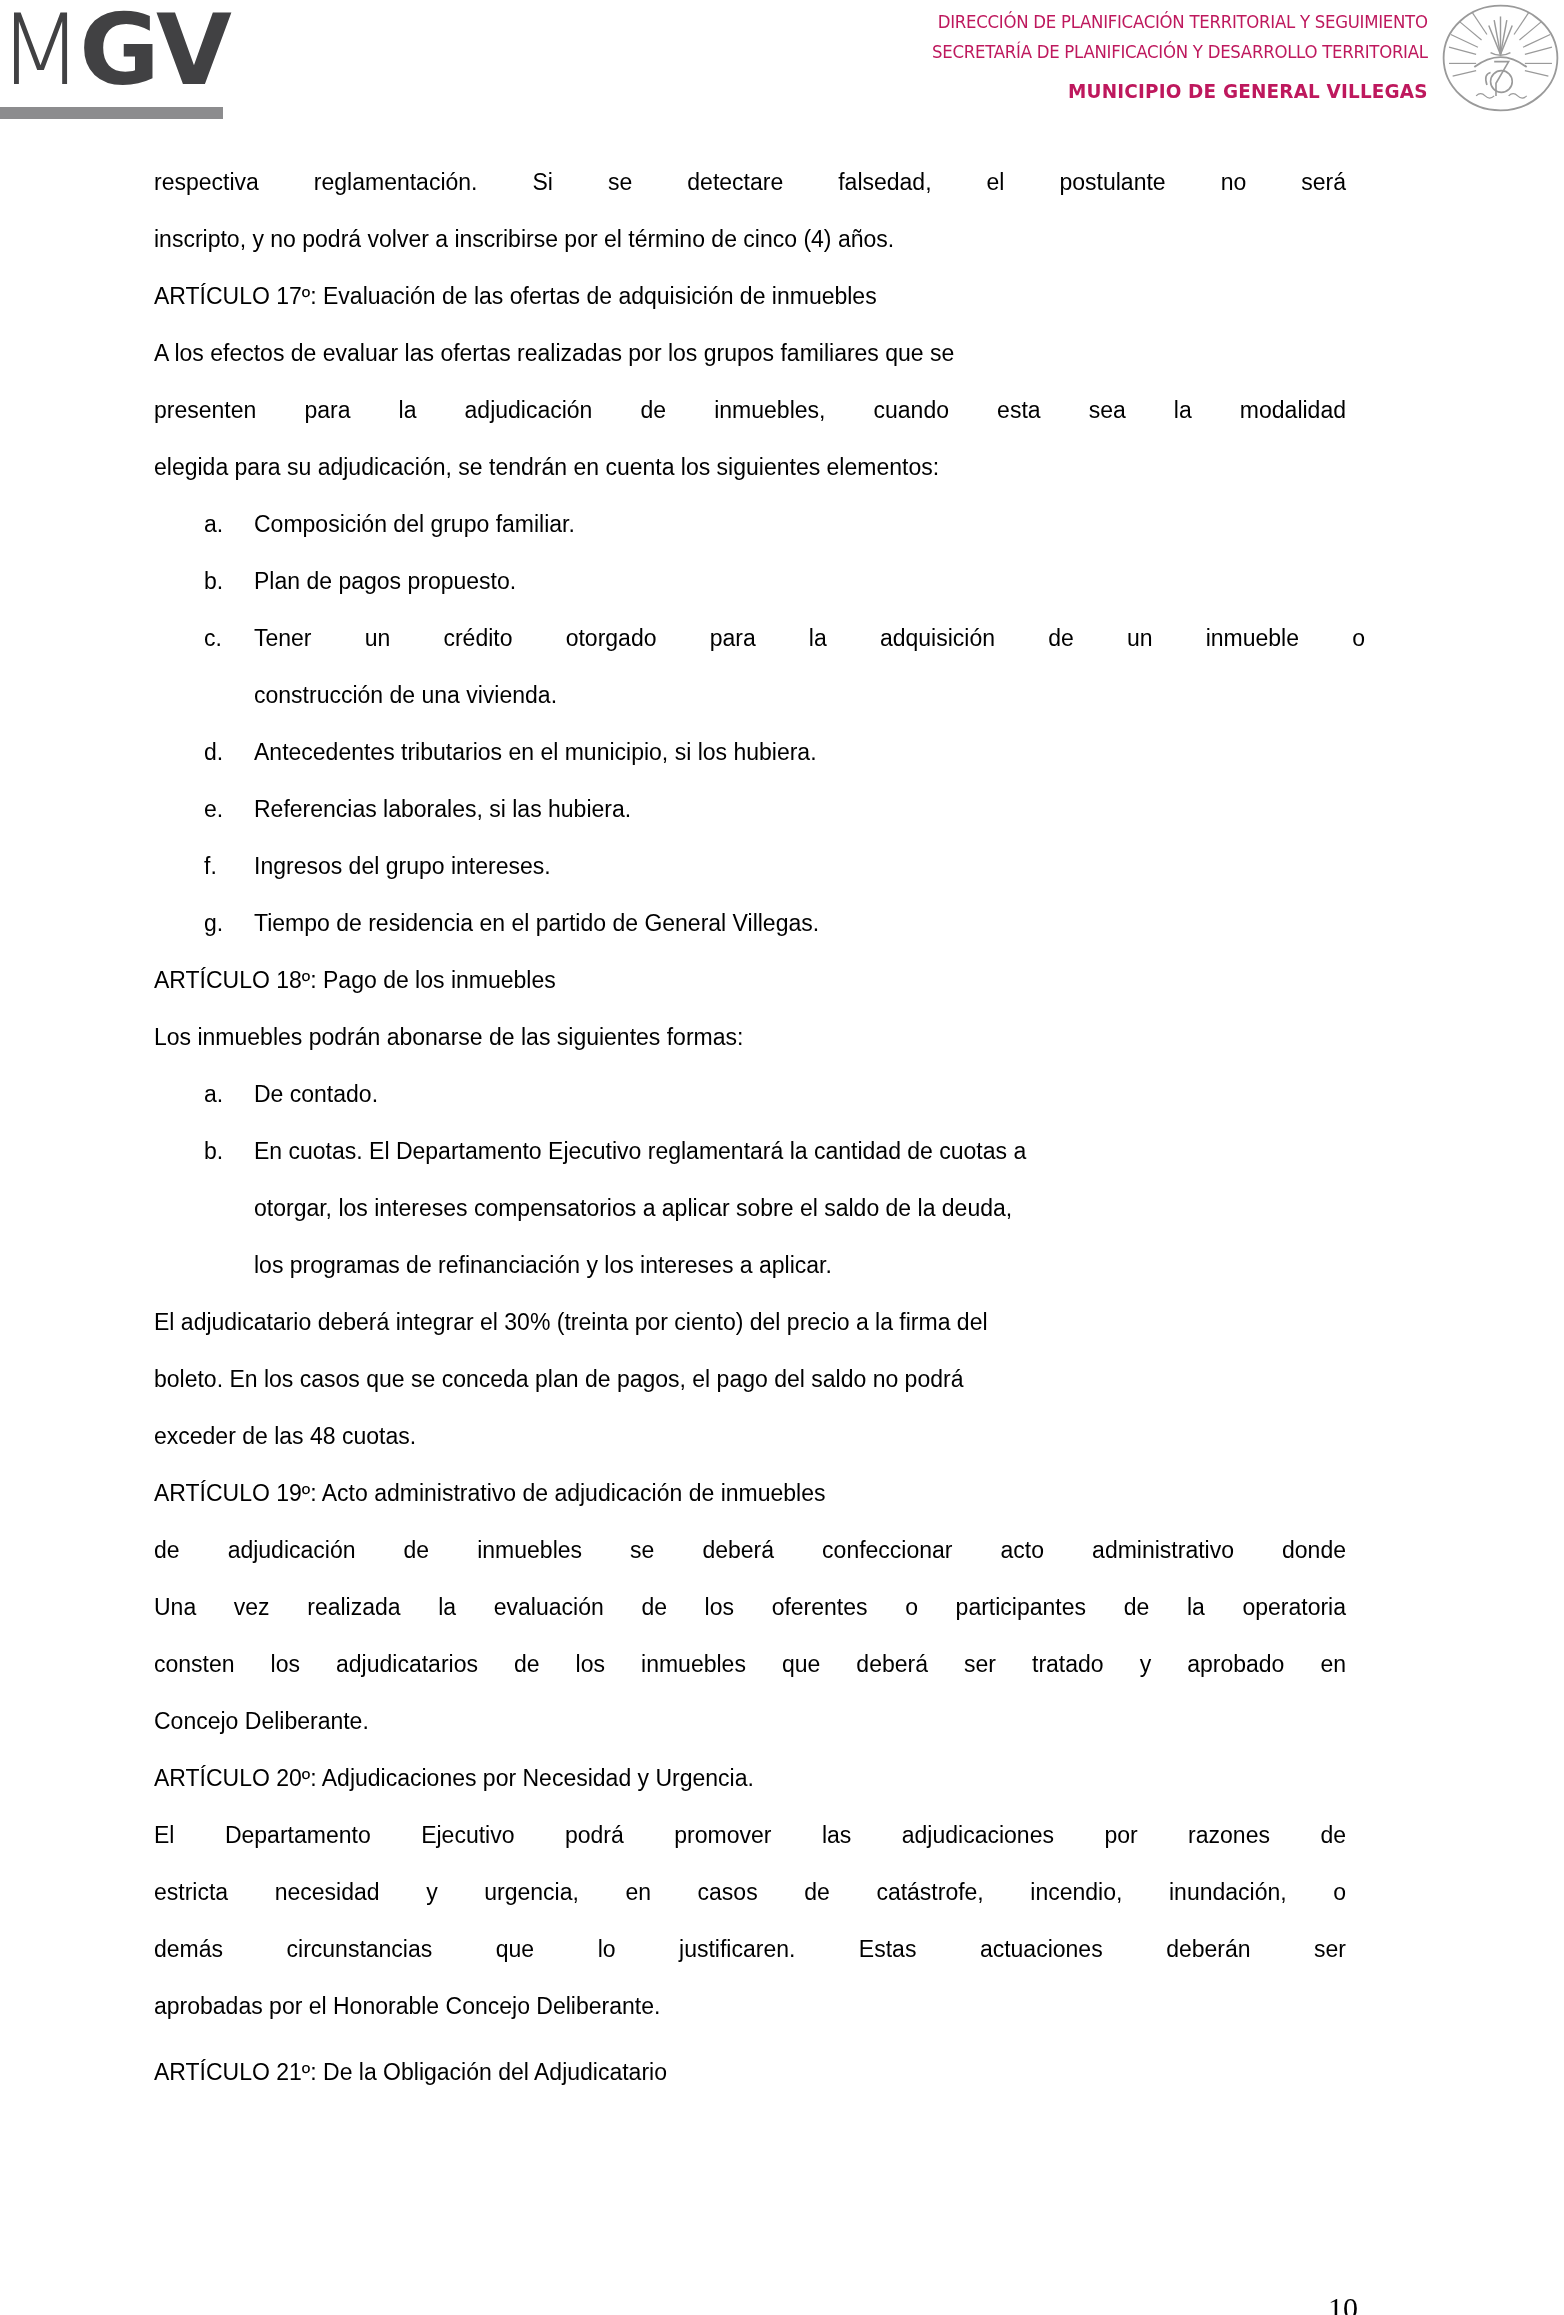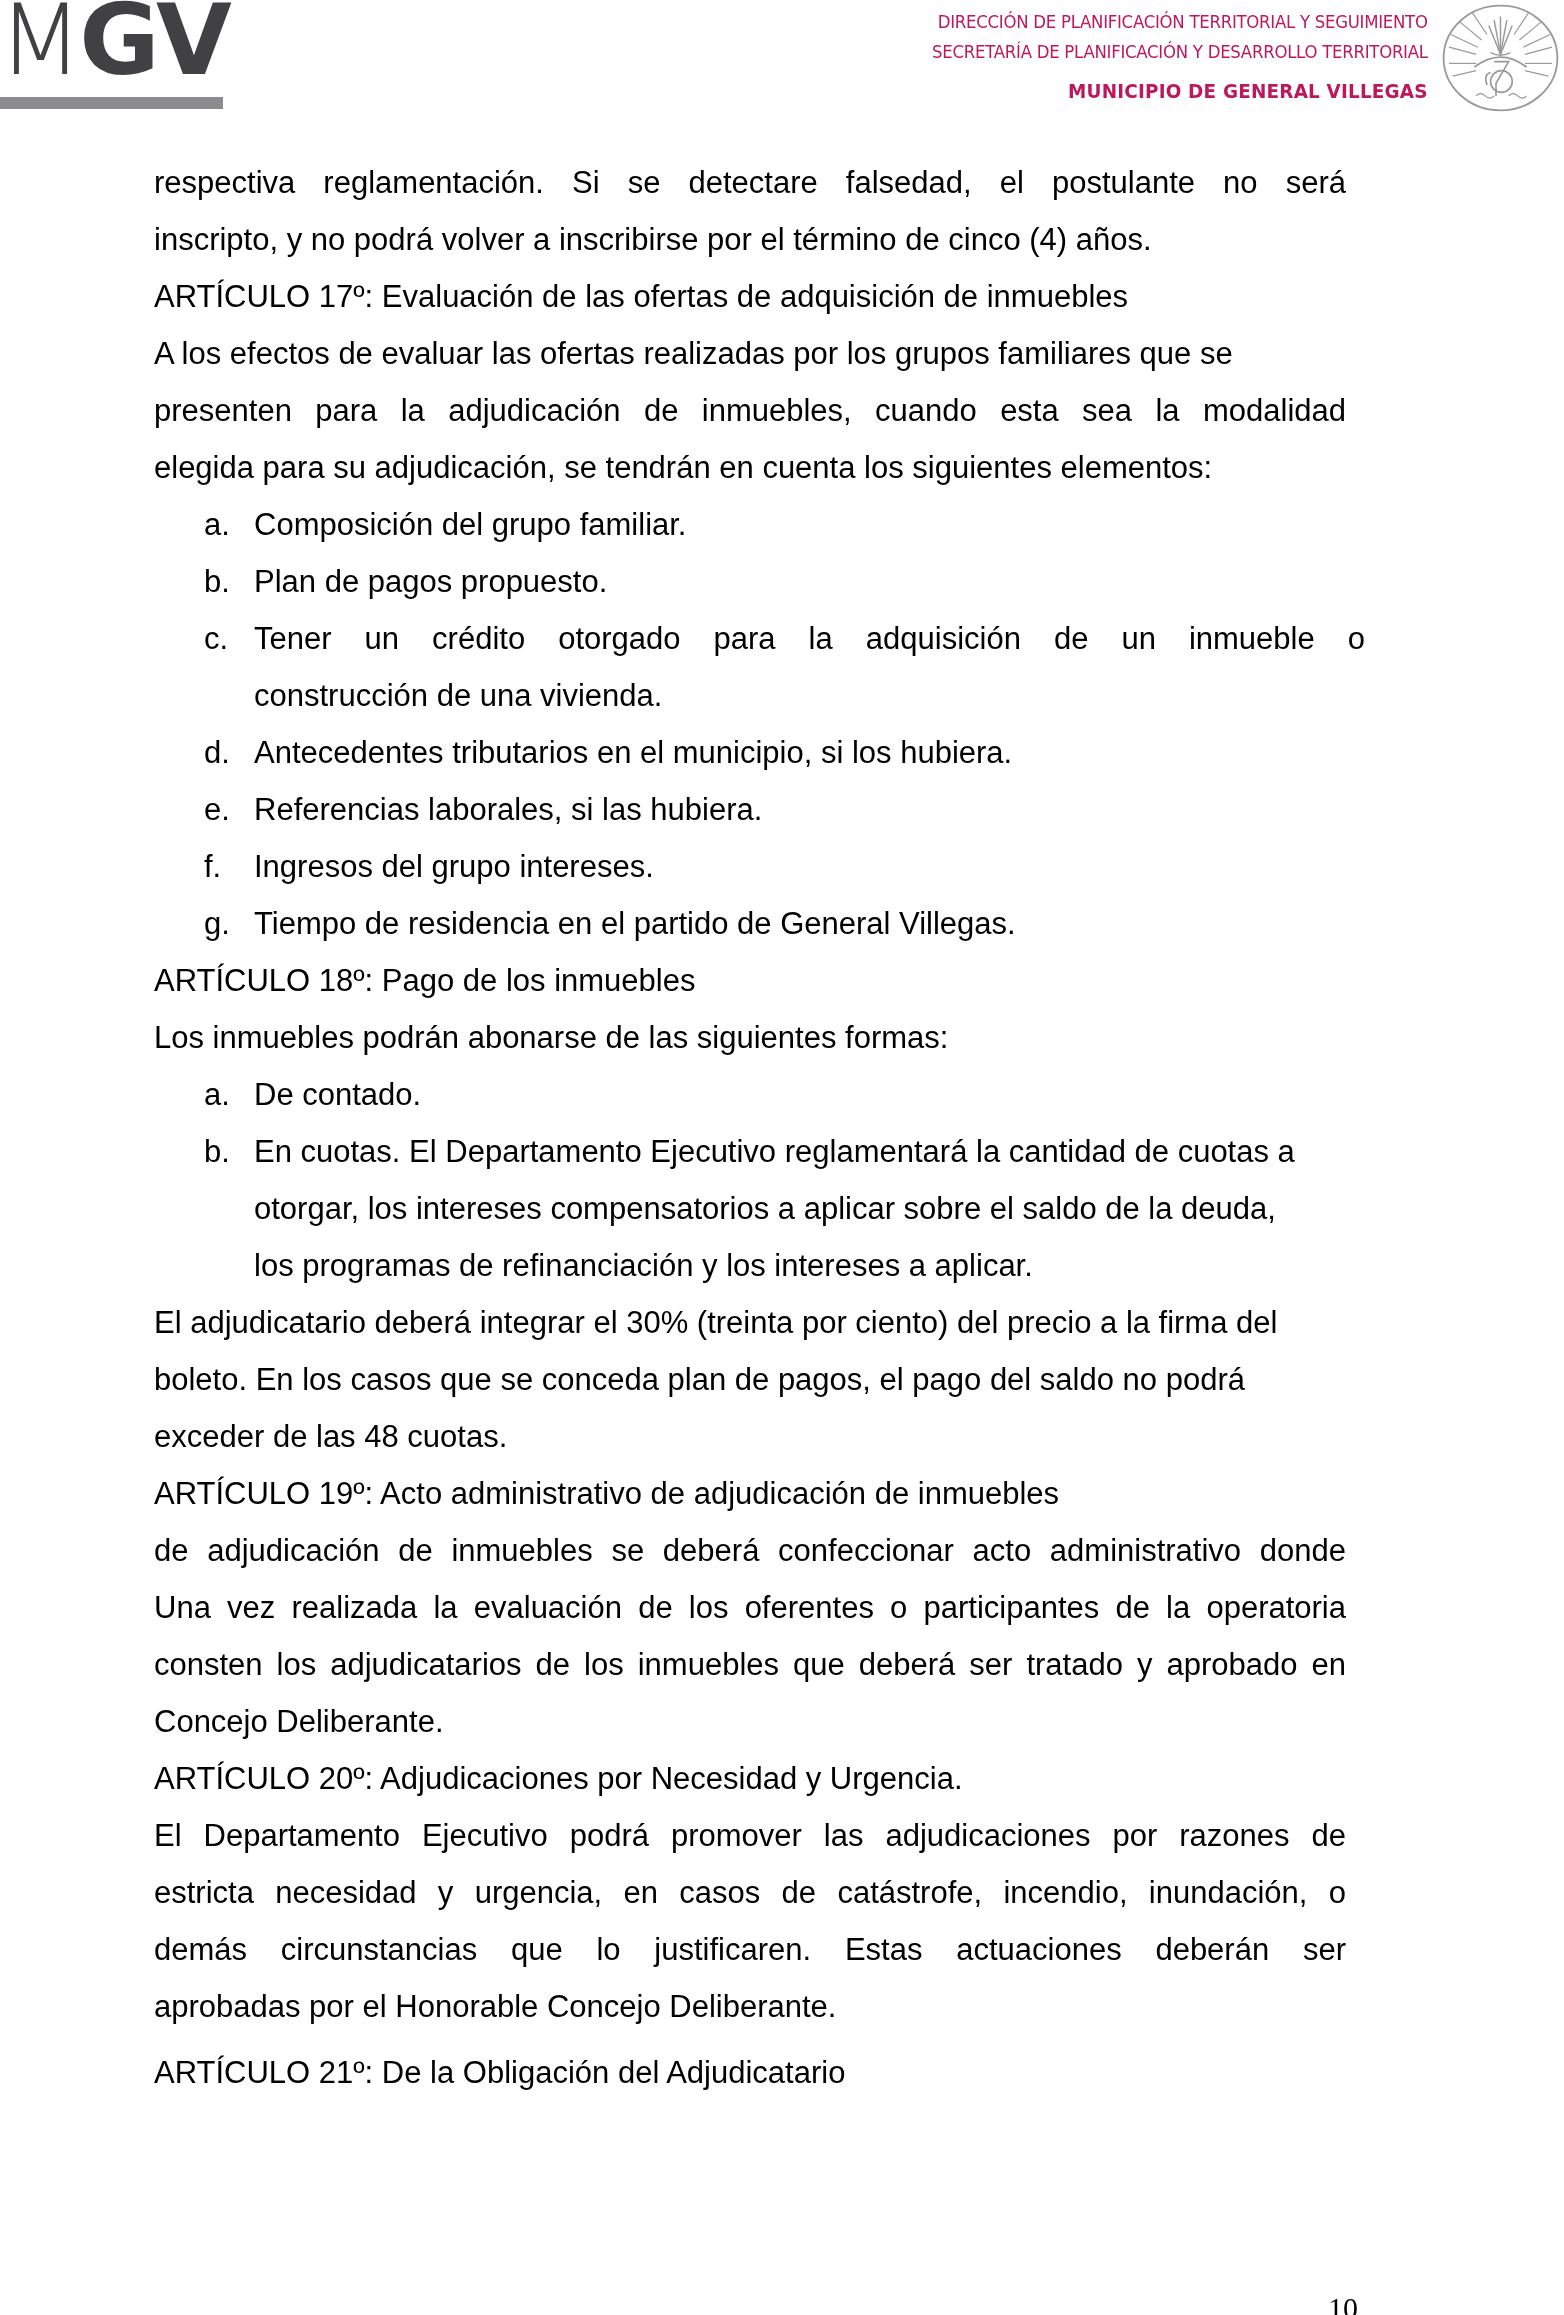--- a/index.html
+++ b/index.html
@@ -12,21 +12,21 @@
       height: 2316px;
       position: relative;
       overflow: hidden;
       font-family: "Liberation Sans", sans-serif;
       color: #000000;
     }
     
     .logo {
       position: absolute;
       left: 0;
-      top: 4px;
+      top: 14px;
       width: 271px;
       height: 109px;
     }
     .logo-text {
       position: absolute;
       left: -1.8px;
       top: -12.7px;
       font-family: "DejaVu Sans", sans-serif;
       font-size: 98px;
       line-height: 98px;
@@ -75,21 +75,21 @@
       height: 112px;
     }
     
     .page-content {
       position: absolute;
       left: 154px;
       top: 154px;
       width: 1192px;
     }
     .line {
-      font-size: 31px;
+      font-size: 23px;
       line-height: 57px;
       white-space: nowrap;
     }
     .justify {
       text-align: justify;
       text-align-last: justify;
       white-space: normal;
     }
     .heading {
       font-weight: 400;

